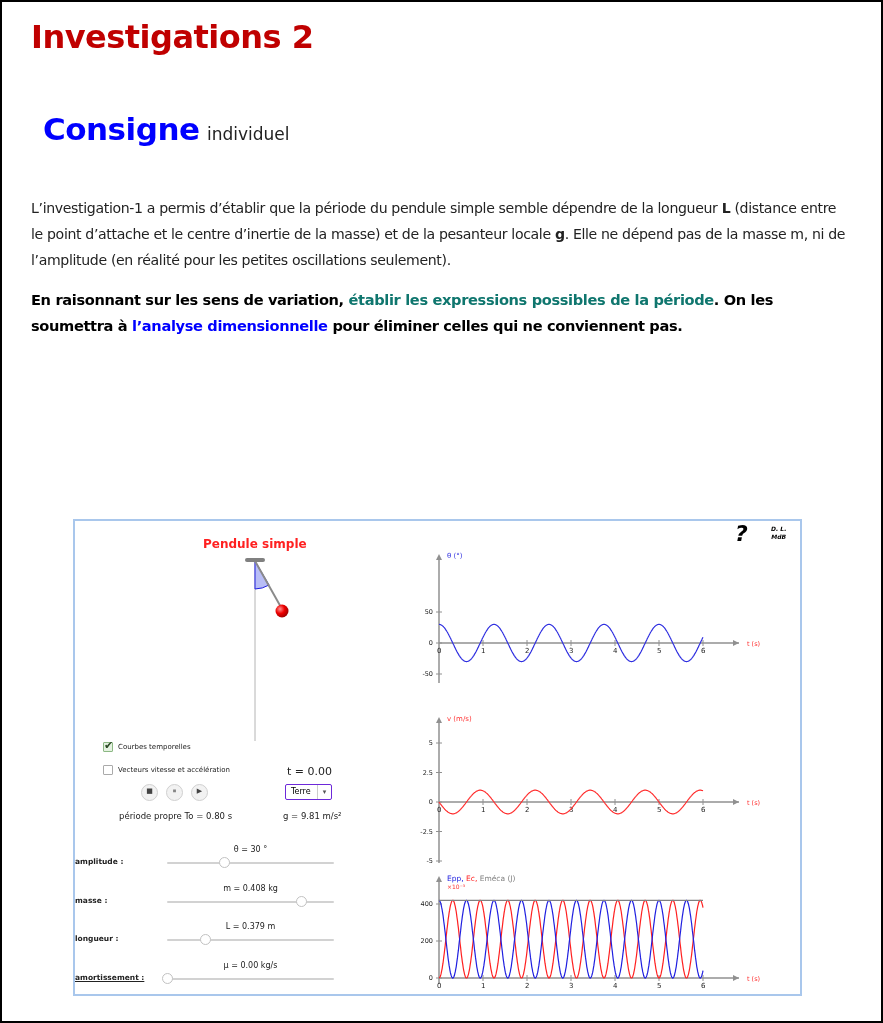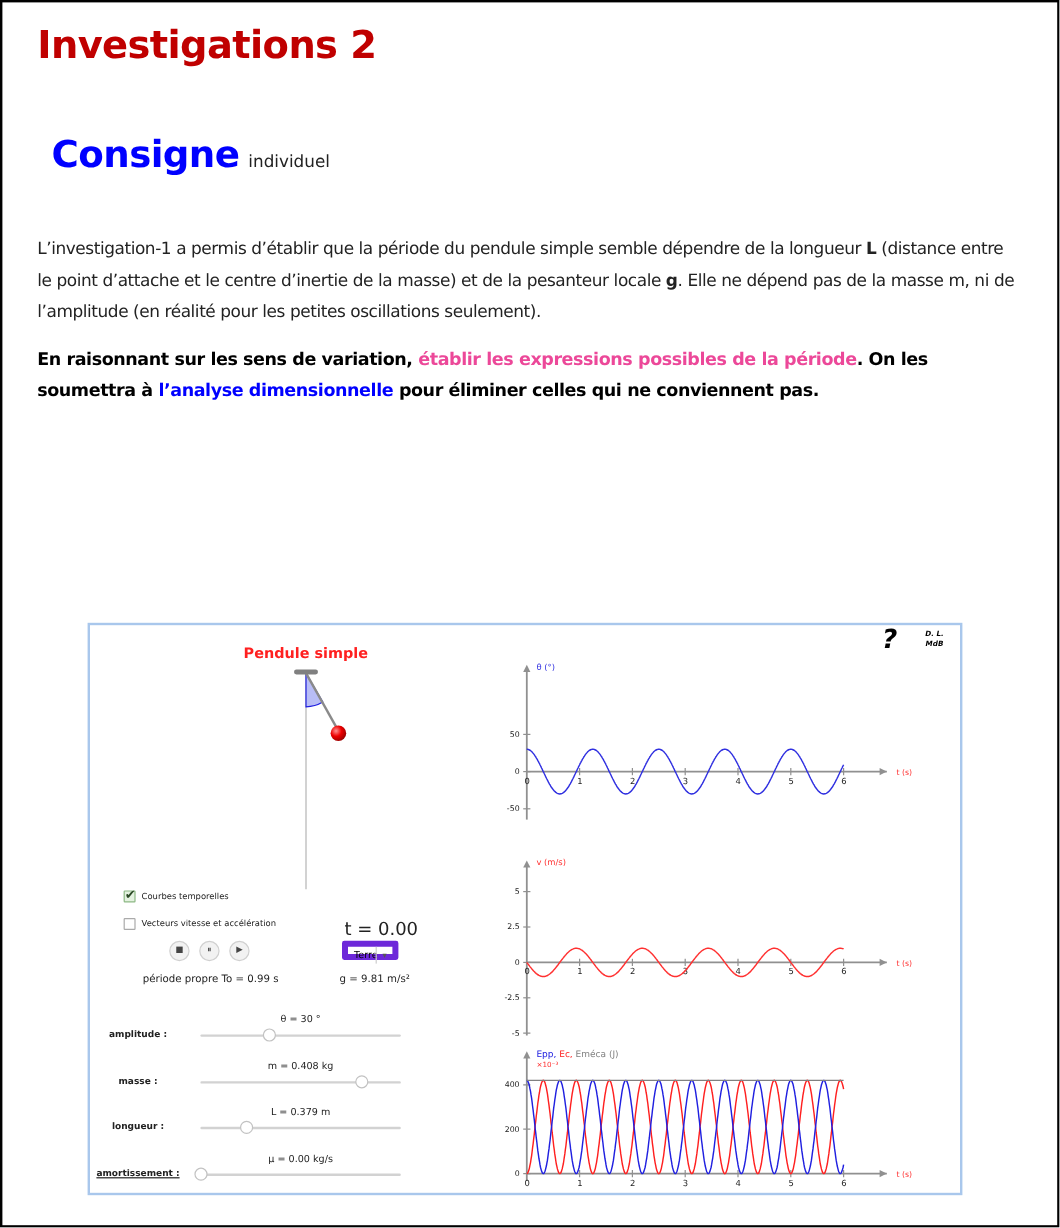--- a/index.html
+++ b/index.html
@@ -12,28 +12,28 @@
   .title {
     position: absolute; left: 31px; top: 18px;
     font-family: "DejaVu Sans", sans-serif; font-weight: bold;
     font-size: 32px; color: #c00000; letter-spacing: -0.5px;
   }
   .consigne-row { position: absolute; left: 43px; top: 111px; white-space: nowrap; }
   .consigne {
     font-family: "DejaVu Sans", sans-serif; font-weight: bold;
     font-size: 31px; color: #0000ff; letter-spacing: -0.5px;
   }
-  .consigne-sub { font-family: "DejaVu Sans", sans-serif; font-size: 14px; color: #222; margin-left: 3px; }
+  .consigne-sub { font-family: "DejaVu Sans", sans-serif; font-size: 17px; color: #222; margin-left: 3px; }
   .para {
     position: absolute; left: 31px; width: 820px;
     font-family: "DejaVu Sans", sans-serif; color: #222;
   }
   .para1 { top: 195px; font-size: 14.1px; line-height: 26px; letter-spacing: -0.35px; }
   .para2 { top: 287px; font-size: 14.6px; line-height: 26px; font-weight: bold; color: #000; letter-spacing: -0.35px; }
-  .red { color: #ec4899; text-align: right; }
+  .red { color: #0f766e; text-align: right; }
   .blue { color: #0000ff; }
   .bold { font-weight: bold; }
 
   .sim-box {
     position: absolute; left: 73px; top: 519px; width: 729px; height: 477px;
     border: 2px solid #a9c7ec; background: #fff;
   }
   .comic { font-family: "DejaVu Sans", sans-serif; }
   .sim-title {
     position: absolute; left: 128px; top: 4px; font-size: 12px; font-weight: bold;
@@ -59,36 +59,36 @@
   .chk.checked::after {
     content: "✔"; position: absolute; left: 0px; top: -4px; font-size: 11px; color: #2c4a26;
   }
   .round-btn {
     position: absolute; width: 17px; height: 17px; border-radius: 50%;
     border: 1px solid #d0d0d0; background: #f2f2f2; cursor: pointer;
   }
   .round-btn span { position: absolute; left: 0; right: 0; top: 2px; text-align: center; font-size: 7px; color: #444; }
   .select-box {
     position: absolute; left: 210px; top: 263px; width: 47px; height: 16px;
-    border: 5px solid #6d28d9; border-radius: 2px; background: #fff; cursor: pointer;
+    border: 1px solid #6d28d9; border-radius: 2px; background: #fff; cursor: pointer;
   }
   .select-box .val { position: absolute; left: 5px; top: 2px; font-size: 8px; }
   .select-box .arr {
     position: absolute; right: 0; top: 0; width: 14px; height: 14px; border-left: 1px solid #ccc;
     font-size: 7px; text-align: center; line-height: 14px; color: #555;
   }
   .slider-track {
     position: absolute; height: 2px; background: #d2d2d2; border-radius: 1px; cursor: pointer;
   }
   .slider-thumb {
     position: absolute; width: 11px; height: 11px; border-radius: 50%; background: #fff;
     border: 1px solid #c2c2c2; top: -5px; margin-left: -5px; cursor: grab;
   }
   .val-label { position: absolute; font-size: 8px; color: #222; white-space: nowrap; text-align: center; }
-  .slider-name { position: absolute; font-size: 7.5px; font-weight: bold; color: #222; text-align: center; white-space: nowrap; }
+  .slider-name { position: absolute; font-size: 7.5px; font-weight: bold; color: #222; text-align: left; white-space: nowrap; }
   .chart-svg { position: absolute; left: 340px; top: 0; overflow: visible; }
 </style>
 </head>
 <body>
 
 <div class="page-frame"></div>
 
 <h1 class="title">Investigations 2</h1>
 
 <div class="consigne-row">
@@ -121,38 +121,38 @@
       </radialGradient>
     </defs>
     <circle cx="207" cy="90" r="6.5" fill="url(#ball)"></circle>
   </svg>
 
   <div class="chk checked" style="left:28px; top:221px;"></div>
   <div class="ctrl-label" style="left:43px; top:222px; font-size:7px;">Courbes temporelles</div>
   <div class="chk" style="left:28px; top:244px;"></div>
   <div class="ctrl-label" style="left:43px; top:245px; font-size:7px;">Vecteurs vitesse et accélération</div>
 
-  <div class="ctrl-label" style="left:212px; top:244px; font-size:15px;">t = 0.00</div>
+  <div class="ctrl-label" style="left:212px; top:244px; font-size:11px;">t = 0.00</div>
 
   <div class="round-btn" style="left:66px; top:263px;">
       <span>■</span>
     </div>
   <div class="round-btn" style="left:91px; top:263px;">
       <span>⏸</span>
     </div>
   <div class="round-btn" style="left:116px; top:263px;">
       <span>▶</span>
     </div>
 
   <div class="select-box">
     <span class="val">Terre</span>
     <span class="arr">▾</span>
   </div>
 
-  <div class="ctrl-label" style="left:44px; top:290px; font-size:8.5px;">période propre To = 0.99 s</div>
+  <div class="ctrl-label" style="left:44px; top:290px; font-size:8.5px;">période propre To = 0.80 s</div>
   <div class="ctrl-label" style="left:208px; top:290px; font-size:8.5px;">g = 9.81 m/s²</div>
 
   <div id="sliders">
       <div class="slider-name" style="left: 0px; width: 80px; top: 336px;">amplitude :</div>
       <div class="val-label" style="left: 92px; width: 167px; top: 324px;">θ = 30 °</div>
       <div class="slider-track" style="left: 92px; width: 167px; top: 341px;">
         <div class="slider-thumb" style="left: 56.78px;"></div>
       </div>
       <div class="slider-name" style="left: 0px; width: 80px; top: 375px;">masse :</div>
       <div class="val-label" style="left: 92px; width: 167px; top: 363px;">m = 0.408 kg</div>

